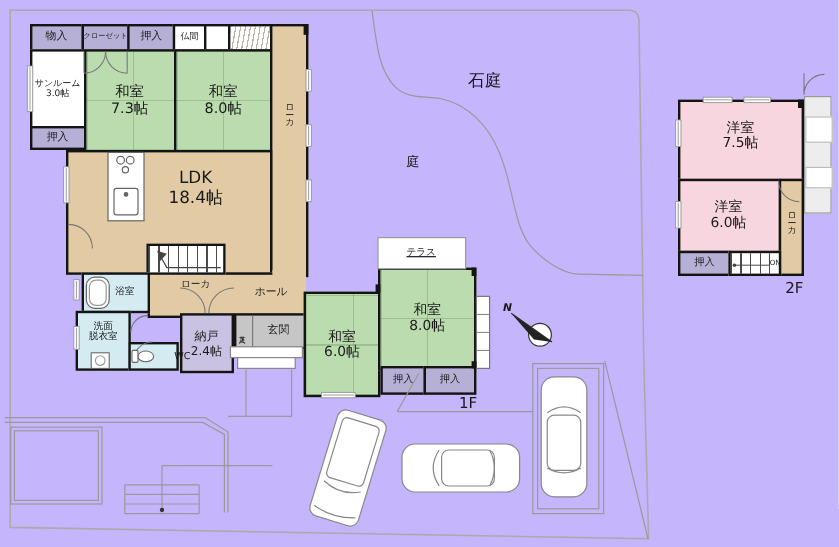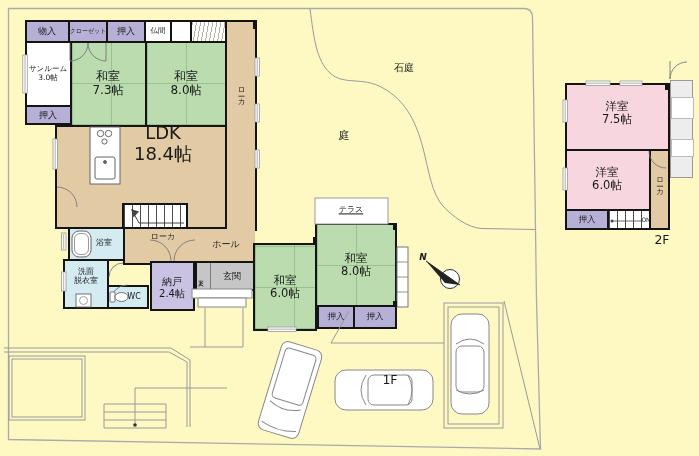--- a/index.html
+++ b/index.html
@@ -1,16 +1,16 @@
 <!DOCTYPE html>
 <html><head>
 <meta charset="utf-8">
 <style>
   html,body{margin:0;padding:0;background:#fff;}
-  #plan{position:relative;width:699px;height:456px;background:#fef9c3;overflow:hidden;
+  #plan{position:relative;width:699px;height:456px;background:#c4b5fd;overflow:hidden;
         font-family:"DejaVu Sans",sans-serif;color:#1a1a1a;}
   .room{position:absolute;box-sizing:border-box;border:2px solid #141414;}
   .thinbox{position:absolute;box-sizing:border-box;}
   .lbl{position:absolute;transform:translate(-50%,-50%);white-space:nowrap;color:#1a1a1a;
        line-height:1.15;text-align:center;}
   .vlbl{position:absolute;transform:translate(-50%,-50%);writing-mode:vertical-rl;
         text-orientation:upright;letter-spacing:1px;color:#1a1a1a;white-space:nowrap;}
   .tatami{background-color:#badcae;
     background-image:repeating-linear-gradient(0deg,rgba(80,130,70,.30) 0 1px,transparent 1px 41px),
                      repeating-linear-gradient(90deg,rgba(80,130,70,.30) 0 1px,transparent 1px 39px);}
@@ -220,52 +220,52 @@
   <div class="lbl" style="left:48px;top:115px;font-size:9px;">押入</div>
   <div class="lbl" style="left:108px;top:84px;font-size:12px;">
     <div>和室</div>
       <div>7.3帖</div>
   </div>
   <div class="lbl" style="left:186px;top:84px;font-size:12px;">
     <div>和室</div>
       <div>8.0帖</div>
   </div>
   <div class="vlbl" style="left:241px;top:92px;font-size:7.5px;">ローカ</div>
-  <div class="lbl" style="left:163px;top:144px;font-size:18px;">
+  <div class="lbl" style="left:163px;top:157px;font-size:14px;">
     <div>LDK</div>
       <div>18.4帖</div>
   </div>
   <div class="lbl" style="left:163px;top:237px;font-size:8px;">ローカ</div>
   <div class="lbl" style="left:226px;top:244px;font-size:9px;">ホール</div>
   <div class="lbl" style="left:104px;top:243px;font-size:8px;">浴室</div>
   <div class="lbl" style="left:86px;top:276px;font-size:8px;">
     <div>洗面</div>
       <div>脱衣室</div>
   </div>
-  <div class="lbl" style="left:134px;top:297px;font-size:8px;">WC</div>
+  <div class="lbl" style="left:152px;top:297px;font-size:8px;">WC</div>
   <div class="lbl" style="left:172px;top:287px;font-size:10px;">
     <div>納戸</div>
       <div>2.4帖</div>
   </div>
   <div class="lbl" style="left:232px;top:276px;font-size:9px;">玄関</div>
   <div class="vlbl" style="left:202px;top:276px;font-size:5.5px;letter-spacing:0;">下足入</div>
   <div class="lbl" style="left:351px;top:210px;font-size:8px;text-decoration:underline;">テラス</div>
   <div class="lbl" style="left:285px;top:287px;font-size:11.5px;">
     <div>和室</div>
       <div>6.0帖</div>
   </div>
   <div class="lbl" style="left:356px;top:265px;font-size:11.5px;">
     <div>和室</div>
       <div>8.0帖</div>
   </div>
   <div class="lbl" style="left:336px;top:317px;font-size:8.5px;">押入</div>
   <div class="lbl" style="left:375px;top:317px;font-size:8.5px;">押入</div>
-  <div class="lbl" style="left:390px;top:336px;font-size:12.5px;margin-top:44px;">1F</div>
-
-  <div class="lbl" style="left:404px;top:68px;font-size:10px;">石庭</div>
+  <div class="lbl" style="left:390px;top:336px;font-size:12.5px;">1F</div>
+
+  <div class="lbl" style="left:404px;top:68px;font-size:14px;">石庭</div>
   <div class="lbl" style="left:344px;top:136px;font-size:11px;">庭</div>
   <div class="lbl" style="left:423px;top:257px;font-size:9px;font-style:italic;font-weight:bold;">N</div>
 
   <div class="lbl" style="left:617px;top:113px;font-size:11.5px;">
     <div>洋室</div>
       <div>7.5帖</div>
   </div>
   <div class="lbl" style="left:607px;top:179px;font-size:11.5px;">
     <div>洋室</div>
       <div>6.0帖</div>

